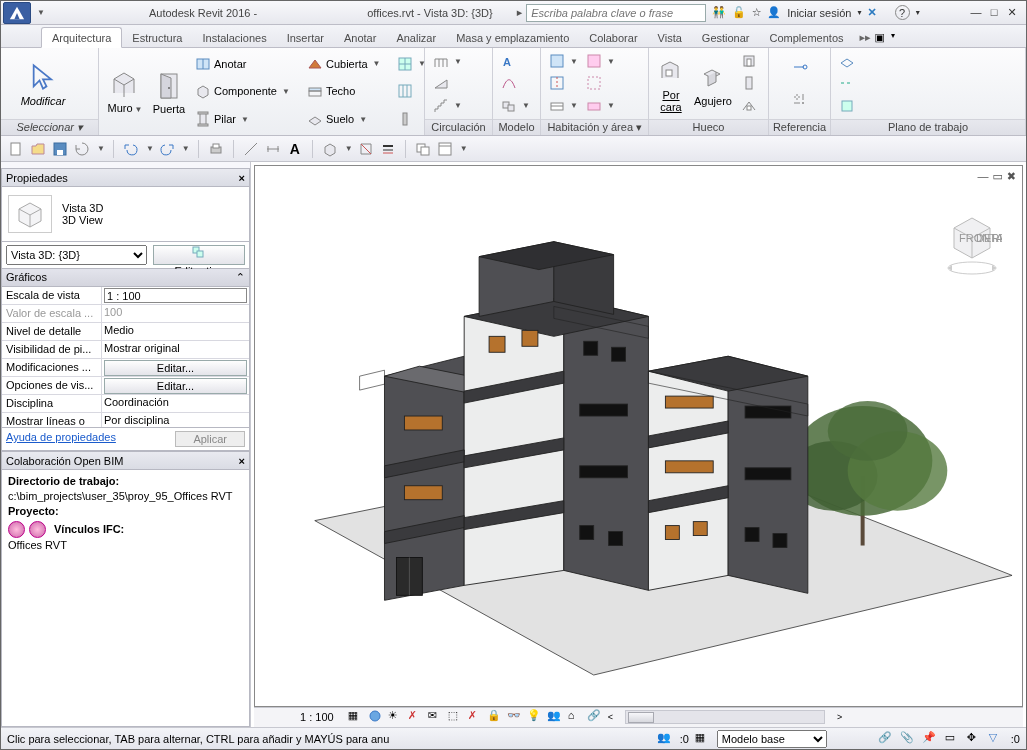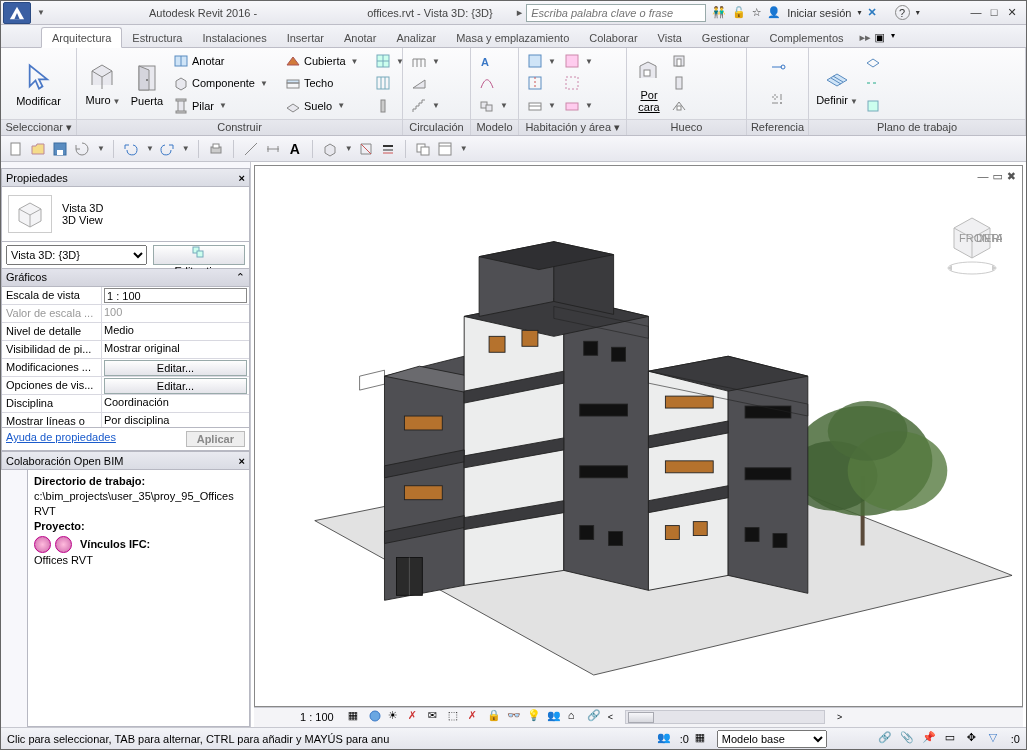--- a/index.html
+++ b/index.html
@@ -57,23 +57,23 @@
 .grphdr .arrow { margin-left:auto; }
 .proptable { border:1px solid #b7b8c2; border-top:none; background:#fff; }
 .proprow { display:flex; height:18px; border-bottom:1px solid #d8d8e0; }
 .proprow .k { width:100px; padding:2px 4px; border-right:1px solid #d8d8e0; overflow:hidden; white-space:nowrap; text-overflow:ellipsis; }
 .proprow .v { flex:1; padding:1px 2px; }
 .proprow .v input { width:100%; height:15px; border:1px solid #888; font-size:11px; padding:0 2px;}
 .proprow .v.dim { color:#999; }
 .proprow .v button { width:100%; height:16px; font-size:11px; background:linear-gradient(#fefefe,#e4e4ea); border:1px solid #9aa; }
 .propfoot { display:flex; padding:3px 4px; background:#fff; border:1px solid #b7b8c2; border-top:none; }
 .propfoot a { color:#1a5bcc; text-decoration:underline; }
-.propfoot button { margin-left:auto; padding:1px 10px; border:1px solid #bbb; background:#eee; color:#888;font-weight:bold; }
-
-.collab { border:1px solid #b7b8c2; border-top:none; background:#fff; padding:4px 6px; font-size:11px; line-height:15px; flex:1; overflow:hidden;margin-left:26px;}
+.propfoot button { margin-left:auto; padding:1px 17px; border:1px solid #bbb; background:#eee; color:#888; }
+
+.collab { border:1px solid #b7b8c2; border-top:none; background:#fff; padding:4px 6px; font-size:11px; line-height:15px; flex:1; overflow:hidden;}
 .collab .purplebtn { display:inline-flex; width:17px; height:17px; border:1px solid #b08; border-radius:50%; background:radial-gradient(#fbd,#c6a); margin-right:2px;}
 
 
 .viewport { flex:1; position:relative; background:#fff; border:1px solid #888; margin:3px 3px 0 3px; }
 .viewport .wicons { position:absolute; top:4px; right:6px; display:flex; gap:4px; color:#555; }
 .viewport .viewcube { position:absolute; top:36px; right:20px; width:60px; height:60px; }
 .viewport svg.scene { width:100%; height:100%; }
 
 
 .vcb { height:22px; background:#f4f4f7; border-top:1px solid #c7c8d0; display:flex; align-items:center; padding:0 6px; gap:4px; margin:0 3px;}
@@ -140,21 +140,21 @@
   <div class="tab">Complementos</div>
   <div class="tab-arrow">▸▸</div>
   <div class="tab-end">
     <span>▣</span>
     <span style="font-size:8px;">▾</span>
   </div>
 </div>
 
 <div class="ribbon">
 
-  <div class="panel" style="width:76px;">
+  <div class="panel" style="width:98px;font-style:italic;">
     <div class="items">
       <div class="bigbtn" style="width:76px;">
         <div class="ico">
             <svg class="icon-svg" width="28" height="28" viewBox="0 0 24 24">
               <path d="M4 2 L4 20 L9 15 L12 22 L15 20 L12 14 L19 14 Z" fill="none" stroke="#4a78c6" stroke-width="1.5"></path>
             </svg>
           </div>
         <div class="lbl">Modificar</div>
       </div>
     </div>
@@ -264,21 +264,20 @@
           </div>
         <div class="smallbtn">
             <span class="ico">
               <svg width="16" height="16">
                 <rect x="6" y="2" width="4" height="12" fill="#ccc" stroke="#888"></rect>
               </svg>
             </span>
           </div>
       </div>
     </div>
-    <div class="plabel">Construir</div>
   </div>
 
   <div class="panel" style="width:68px;">
     <div class="items">
         <div class="smallcol" style="width:60px;">
       <div class="smallbtn">
             <span class="ico">
               <svg width="16" height="16">
                 <path d="M2 14 L2 6 M6 14 L6 6 M10 14 L10 6 M14 14 L14 6 M2 6 L14 6" stroke="#888" fill="none"></path>
               </svg>
@@ -399,20 +398,29 @@
       <div class="bigbtn" style="width:36px;">
         <div class="ico">
             <svg width="26" height="26">
               <path d="M4 20 L4 8 L12 4 L20 8 L20 20" fill="#e8e8ee" stroke="#888"></path>
               <rect x="8" y="12" width="6" height="6" fill="#fff" stroke="#888"></rect>
             </svg>
           </div>
         <div class="lbl" style="white-space:pre-line;text-decoration:underline;">Por
 cara</div>
       </div>
+      <div class="bigbtn" style="width:48px;">
+        <div class="ico">
+            <svg width="26" height="26">
+              <path d="M4 10 L12 6 L20 10 L12 14 Z" fill="#e8e8ee" stroke="#888"></path>
+              <path d="M8 12 L8 22 L16 18 L16 8" fill="#d8d8de" stroke="#888"></path>
+            </svg>
+          </div>
+        <div class="lbl">Agujero</div>
+      </div>
       <div class="smallcol" style="width:24px;">
         <div class="smallbtn">
             <span class="ico">
               <svg width="16" height="16">
                 <rect x="3" y="3" width="10" height="10" fill="#e8e8ee" stroke="#888"></rect>
                 <rect x="6" y="6" width="4" height="7" fill="#fff" stroke="#888"></rect>
               </svg>
             </span>
           </div>
         <div class="smallbtn">
@@ -456,30 +464,20 @@
               </svg>
             </span>
           </div>
     </div>
       </div>
     <div class="plabel">Referencia</div>
   </div>
 
   <div class="panel" style="flex:1;">
     <div class="items">
-      <div class="bigbtn" style="width:48px;">
-        <div class="ico">
-            <svg width="28" height="28">
-              <path d="M4 18 L14 12 L24 18 L14 24 Z" fill="#cfe4f7" stroke="#5a8cc0"></path>
-              <line x1="8" y1="16" x2="18" y2="22" stroke="#5a8cc0"></line>
-              <line x1="10" y1="14" x2="20" y2="20" stroke="#5a8cc0"></line>
-            </svg>
-          </div>
-        <div class="lbl"><span>Definir</span><span class="dd">▼</span></div>
-      </div>
       <div class="smallcol">
         <div class="smallbtn">
             <span class="ico">
               <svg width="16" height="16">
                 <path d="M2 10 L8 6 L14 10 L8 14 Z" fill="none" stroke="#5a8cc0"></path>
               </svg>
             </span>
           </div>
         <div class="smallbtn">
             <span class="ico">

